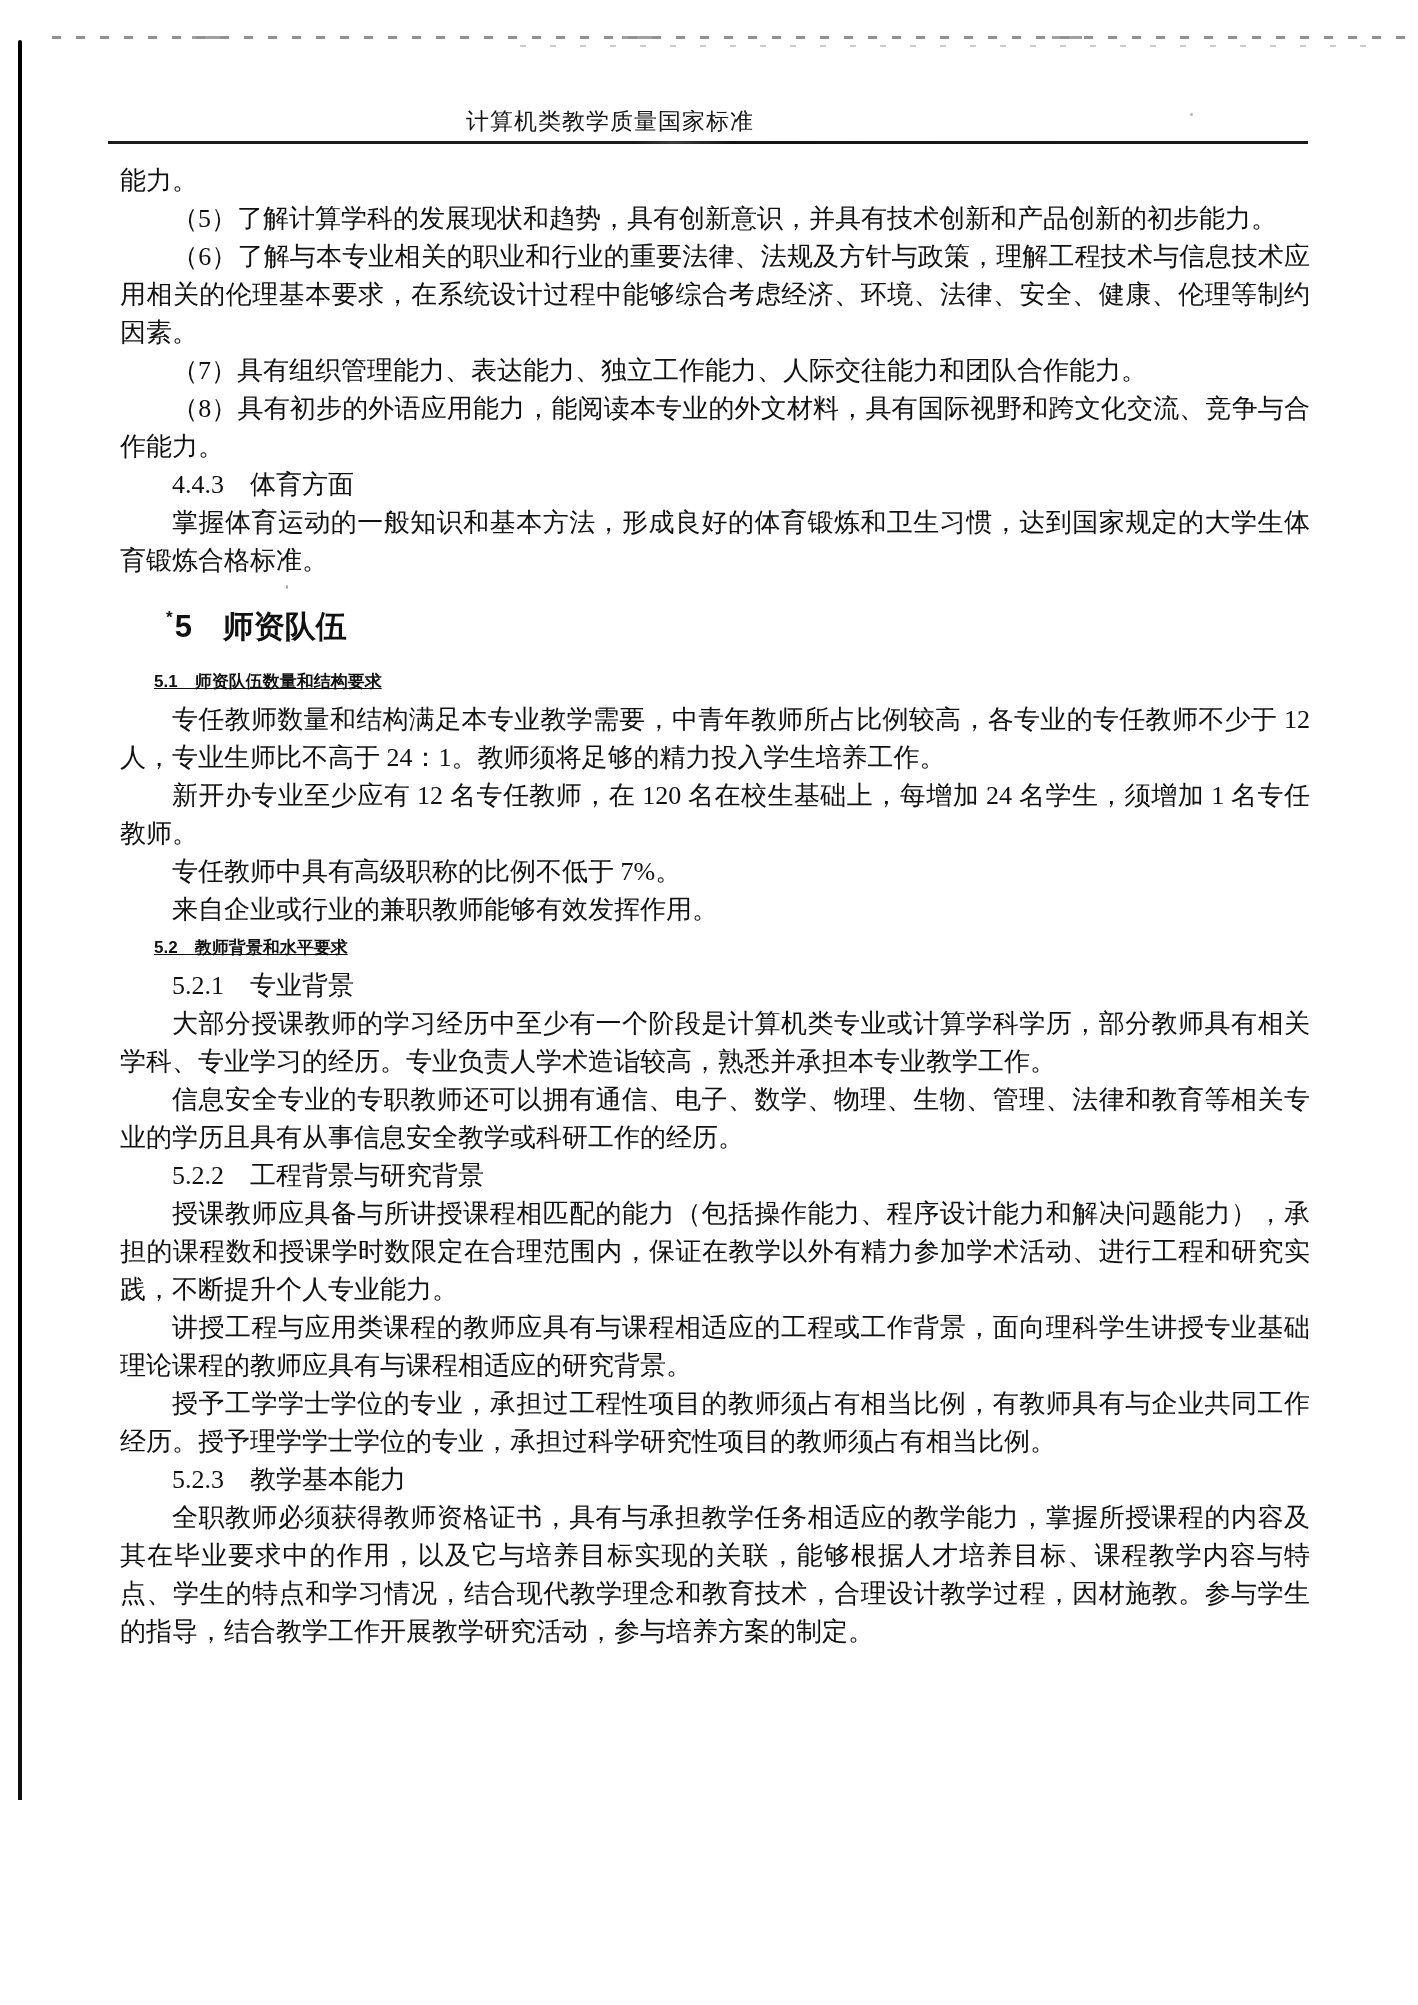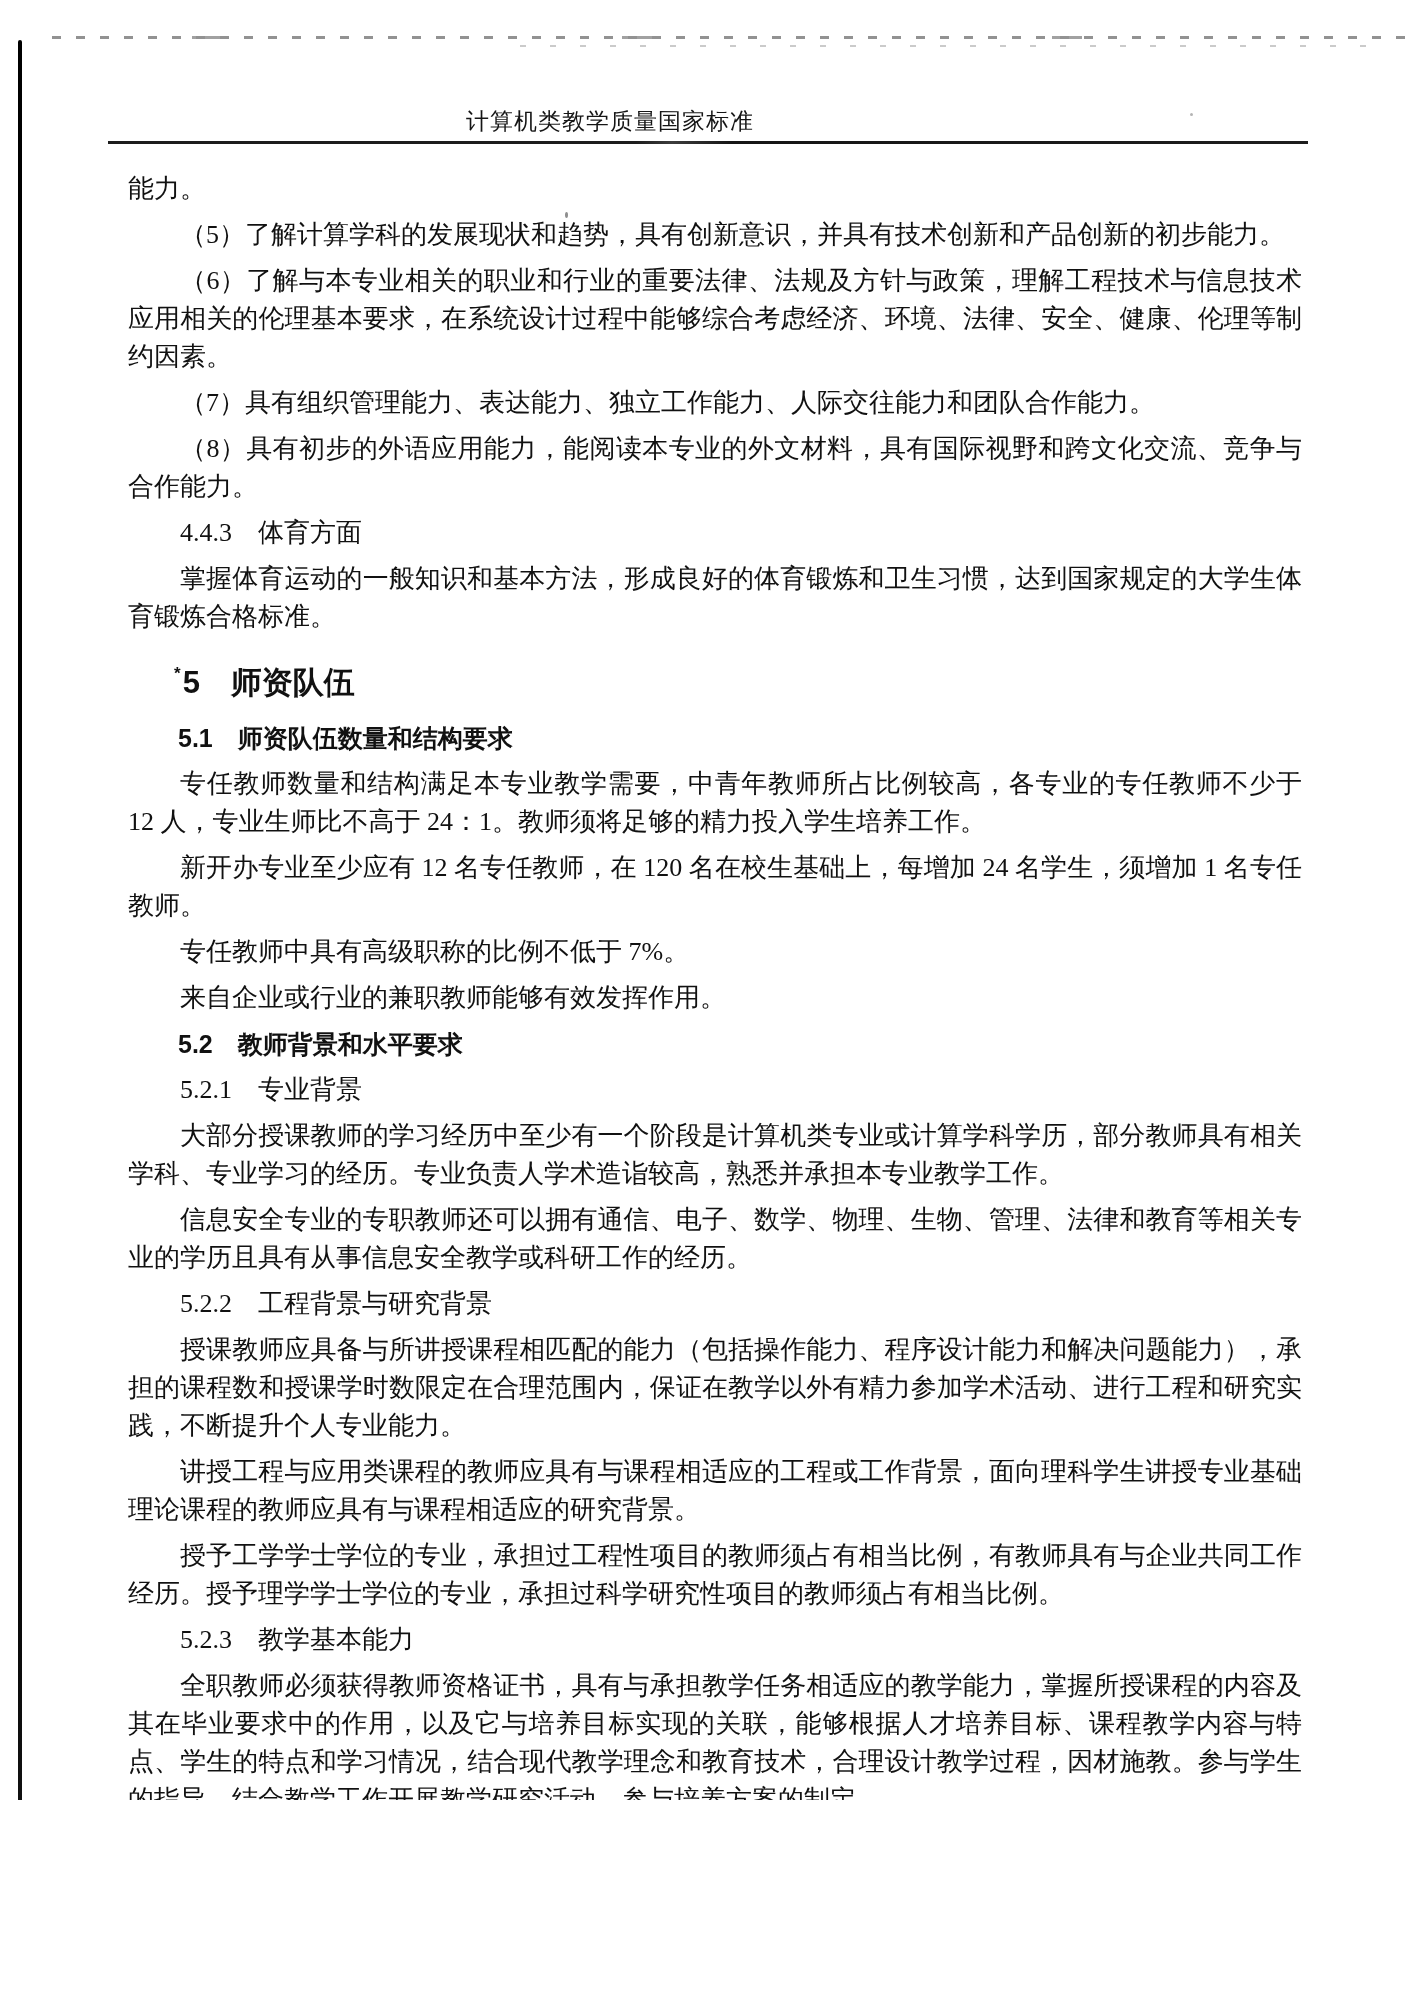--- a/index.html
+++ b/index.html
@@ -47,25 +47,25 @@
   .header-rule{
     position:absolute;left:108px;top:141px;width:1200px;height:3px;
     background:linear-gradient(90deg,#1d1d1d 0 44%,#3c3c3c 47%,#151515 52%,#1d1d1d 100%);
   }
   
   .page-paragraphs{
     position:absolute;left:120px;top:162px;width:1190px;
     font-size:26px;line-height:38px;
     text-align:justify;
   }
-  .page-paragraphs p{margin:8px;padding:0;}
+  .page-paragraphs p{margin:0;padding:0;}
   p.cont{text-indent:0;}
   p.body{text-indent:2em;}
   p.h3{text-indent:2em;}
-  p.h2{text-indent:2em;font-weight:bold;font-family:"Liberation Sans","DejaVu Sans",sans-serif;font-size:25px;}
+  p.h2{text-indent:2em;font-weight:bold;font-family:"Liberation Sans","DejaVu Sans",sans-serif;font-size:17px;text-decoration:underline;}
   p.h1{
     text-indent:46px;font-weight:bold;
     font-family:"Liberation Sans","DejaVu Sans",sans-serif;
     font-size:31px;line-height:46px;
     margin-top:15px;margin-bottom:13px;
   }
   p.h1 sup{font-size:17px;font-weight:bold;vertical-align:14px;margin-right:2px;}
   
   .page-number{
     position:absolute;left:0;top:1840px;width:1190px;

